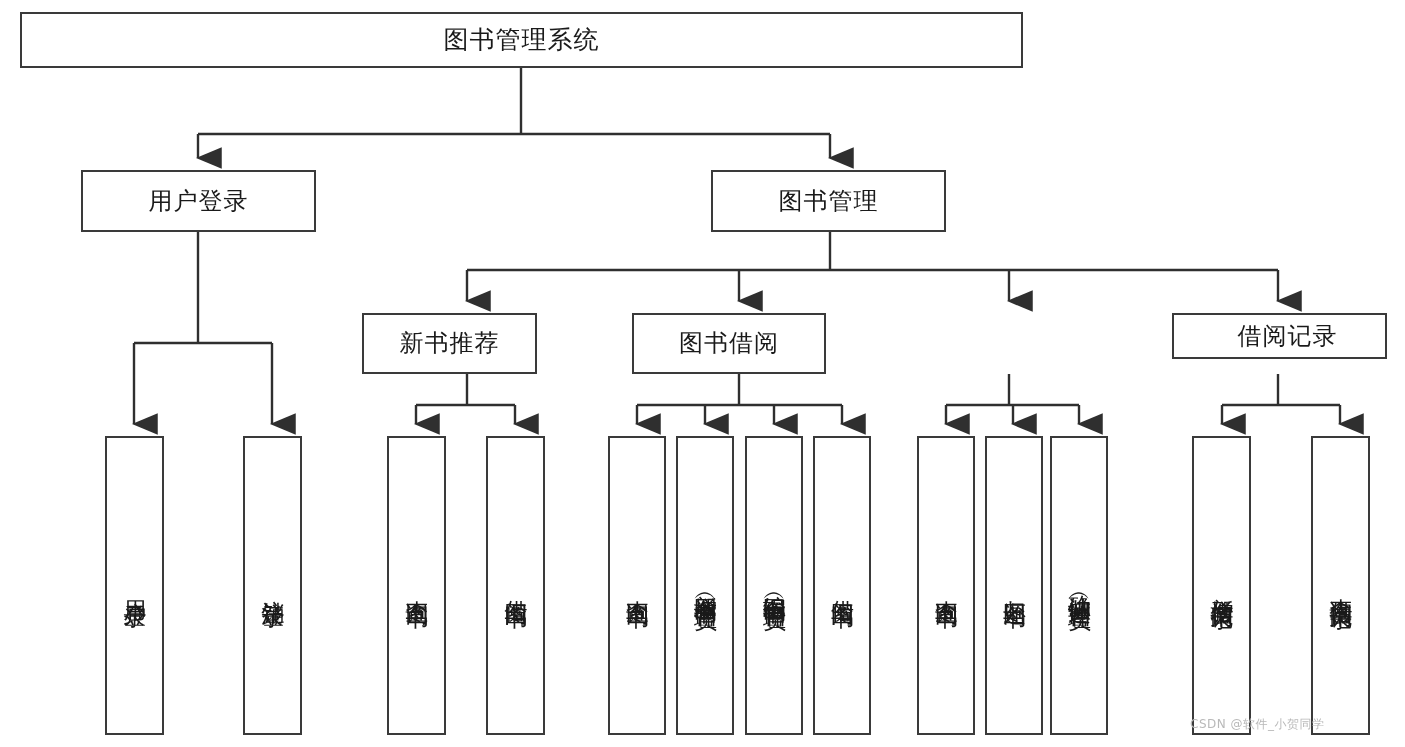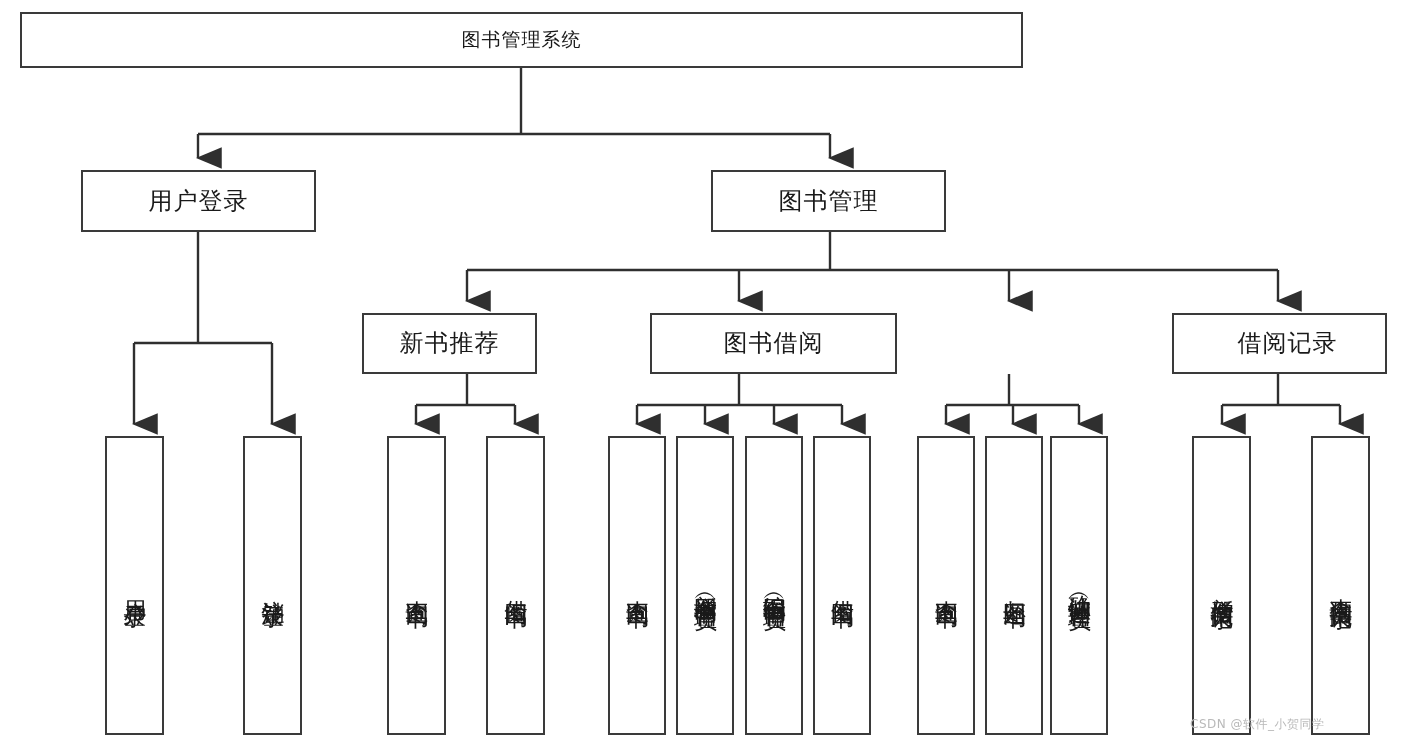--- a/index.html
+++ b/index.html
@@ -48,21 +48,21 @@
     letter-spacing: 2px;
     padding: 4px 0;
   }
   .node.vert .nlabel {
     writing-mode: vertical-rl;
     text-orientation: upright;
     display: block;
     white-space: normal;
   }
   .node.root {
-    font-size: 19px;
+    font-size: 25px;
   }
   .watermark {
     position: absolute;
     color: #b9b9b9;
     font-size: 12px;
     letter-spacing: 0.5px;
     white-space: nowrap;
     user-select: none;
   }
 </style>
@@ -128,24 +128,24 @@
   <div class="node horiz" style="left:81px; top:170px; width:235px; height:62px;">
     <span class="nlabel">用户登录</span>
   </div>
   <div class="node horiz" style="left:711px; top:170px; width:235px; height:62px;">
     <span class="nlabel">图书管理</span>
   </div>
 
   <div class="node horiz" style="left:362px; top:313px; width:175px; height:61px;">
     <span class="nlabel">新书推荐</span>
   </div>
-  <div class="node horiz" style="left:632px; top:313px; width:247px; height:61px;margin-left:18px;">
+  <div class="node horiz" style="left:632px; top:313px; width:194px; height:61px;">
     <span class="nlabel">图书借阅</span>
   </div>
-  <div class="node horiz" style="left:1172px; top:313px; width:215px; height:61px;padding-left:16px;">
+  <div class="node horiz" style="left:1172px; top:313px; width:215px; height:46px;padding-left:16px;">
     <span class="nlabel">借阅记录</span>
   </div>
 
   <div class="node vert" style="left:105px; top:436px; width:59px; height:299px;">
     <span class="nlabel">用户登录</span>
   </div>
   <div class="node vert" style="left:243px; top:436px; width:59px; height:299px;">
     <span class="nlabel">注销登录</span>
   </div>
 

